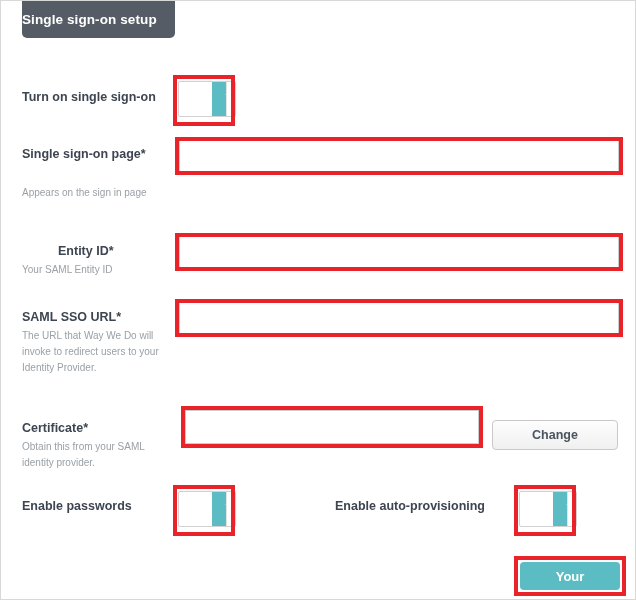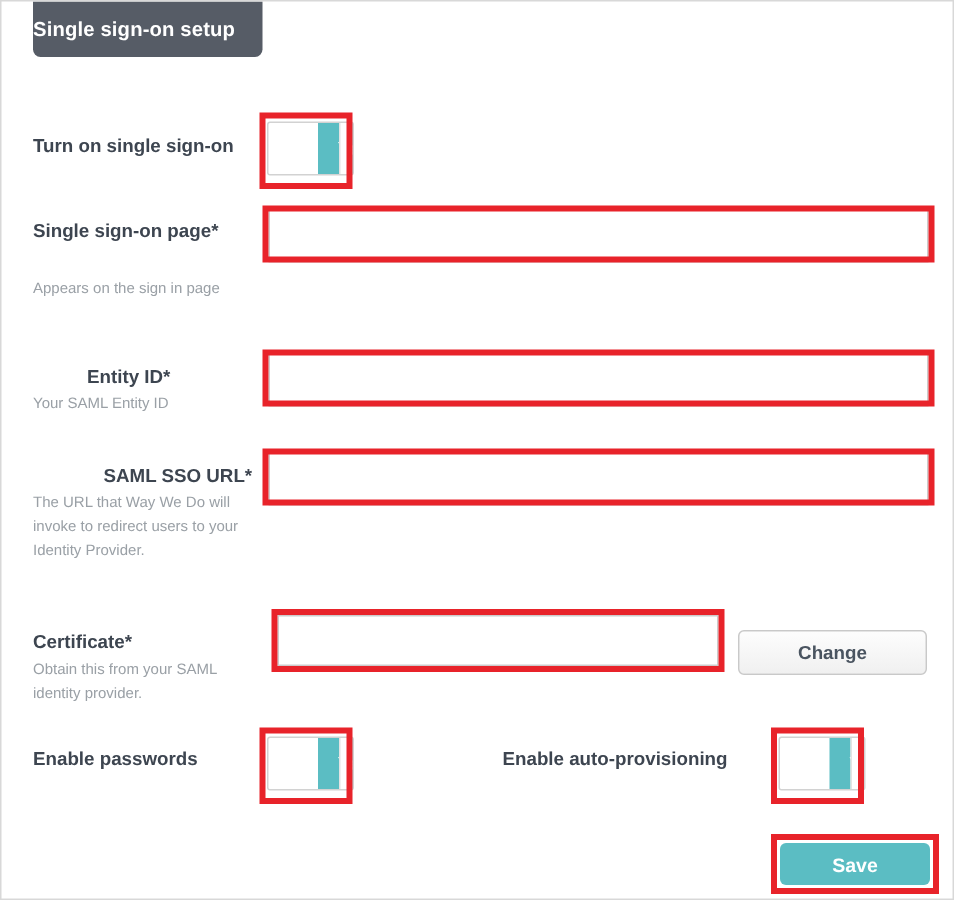--- a/index.html
+++ b/index.html
@@ -172,21 +172,21 @@
   </div>
 
   <div class="field-label" style="top:145px;">Single sign-on page*</div>
   <div class="field-help" style="top:184px;">Appears on the sign in page</div>
   <input class="text-input" style="left: 178px; top: 138px; width: 440px; height: 36px;" placeholder="">
 
   <div class="field-label" style="top:242px;padding-left:36px;">Entity ID*</div>
   <div class="field-help" style="top:261px;">Your SAML Entity ID</div>
   <input class="text-input" style="left: 178px; top: 234px; width: 440px; height: 36px;" placeholder="">
 
-  <div class="field-label" style="top:308px;margin-left:47px;">SAML SSO URL*</div>
+  <div class="field-label" style="top:308px;">SAML SSO URL*</div>
   <div class="field-help" style="top:327px;">The URL that Way We Do will invoke to redirect users to your Identity Provider.</div>
   <input class="text-input" style="left: 178px; top: 300px; width: 440px; height: 36px;" placeholder="">
 
   <div class="field-label" style="top:419px;">Certificate*</div>
   <div class="field-help" style="top:438px;">Obtain this from your SAML identity provider.</div>
   <input class="text-input" style="left: 184px; top: 409px; width: 294px; height: 34px;" placeholder="">
   <button class="change-btn">Change</button>
 
   <div style="position:absolute; left:21px; top:498px; font-size:12.5px; font-weight:bold; color:#3d4550;">Enable passwords</div>
   <div class="toggle" style="left:177px; top:490px;">
@@ -197,21 +197,21 @@
   </div>
 
   <div style="position:absolute; left:334px; top:498px; font-size:12.5px; font-weight:bold; color:#3d4550;">Enable auto-provisioning</div>
   <div class="toggle" style="left:518px; top:490px;">
     <div class="toggle-fill">
       <span class="toggle-text">Yes</span>
     </div>
     <div class="toggle-handle"></div>
   </div>
 
-  <button class="save-btn">Save</button>
+  <button class="save-btn">Your</button>
 
   <div class="annot" style="left:172px; top:74px;  width:62px;  height:51px;"></div>
   <div class="annot" style="left:174px; top:136px; width:448px; height:38px;"></div>
   <div class="annot" style="left:174px; top:232px; width:448px; height:38px;"></div>
   <div class="annot" style="left:174px; top:298px; width:448px; height:38px;"></div>
   <div class="annot" style="left:180px; top:405px; width:302px; height:42px;"></div>
   <div class="annot" style="left:172px; top:484px; width:62px;  height:51px;"></div>
   <div class="annot" style="left:513px; top:484px; width:62px;  height:51px;"></div>
   <div class="annot" style="left:513px; top:555px; width:112px; height:40px;"></div>
 

